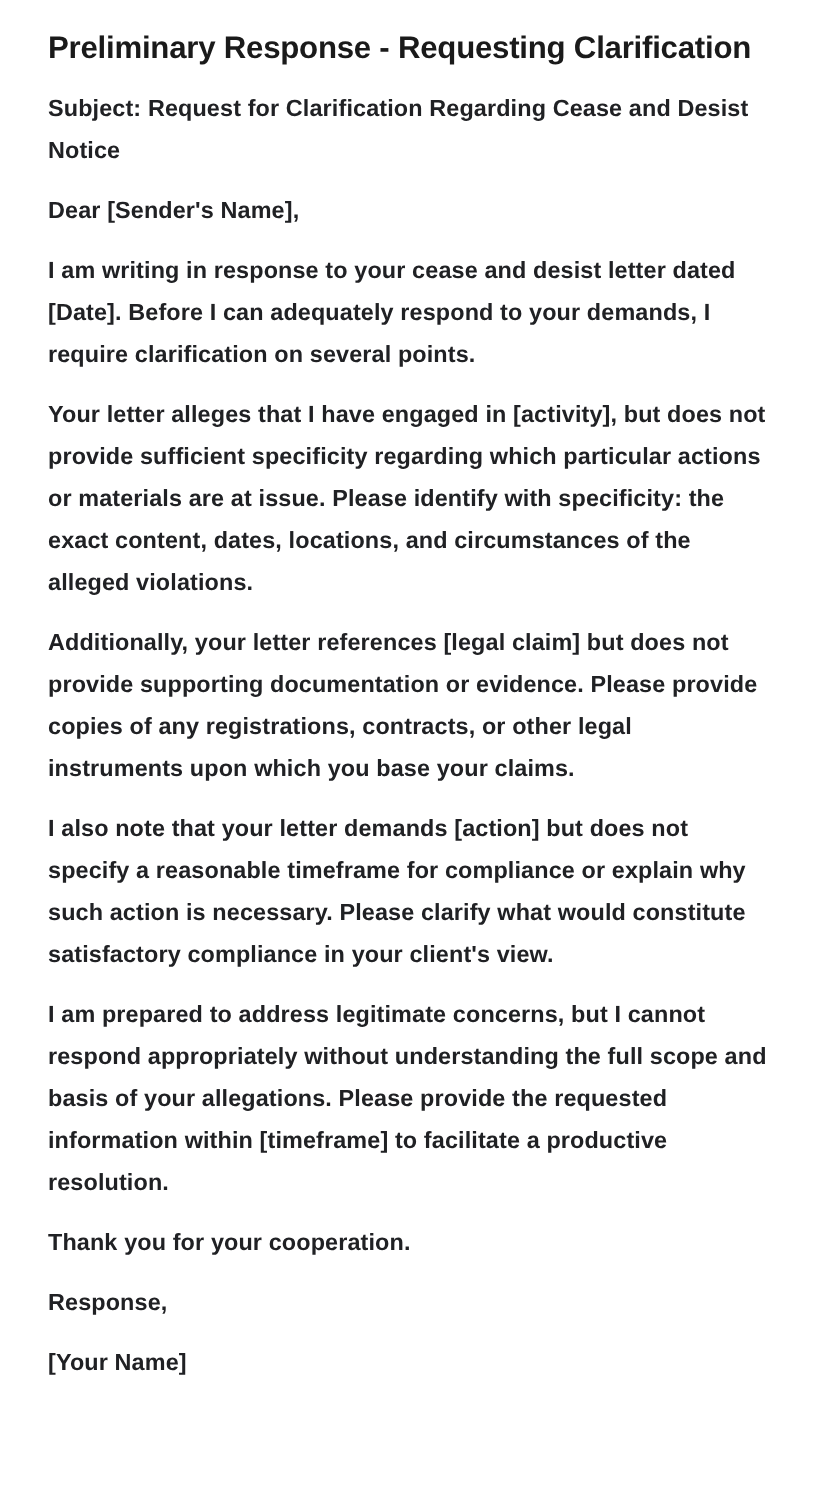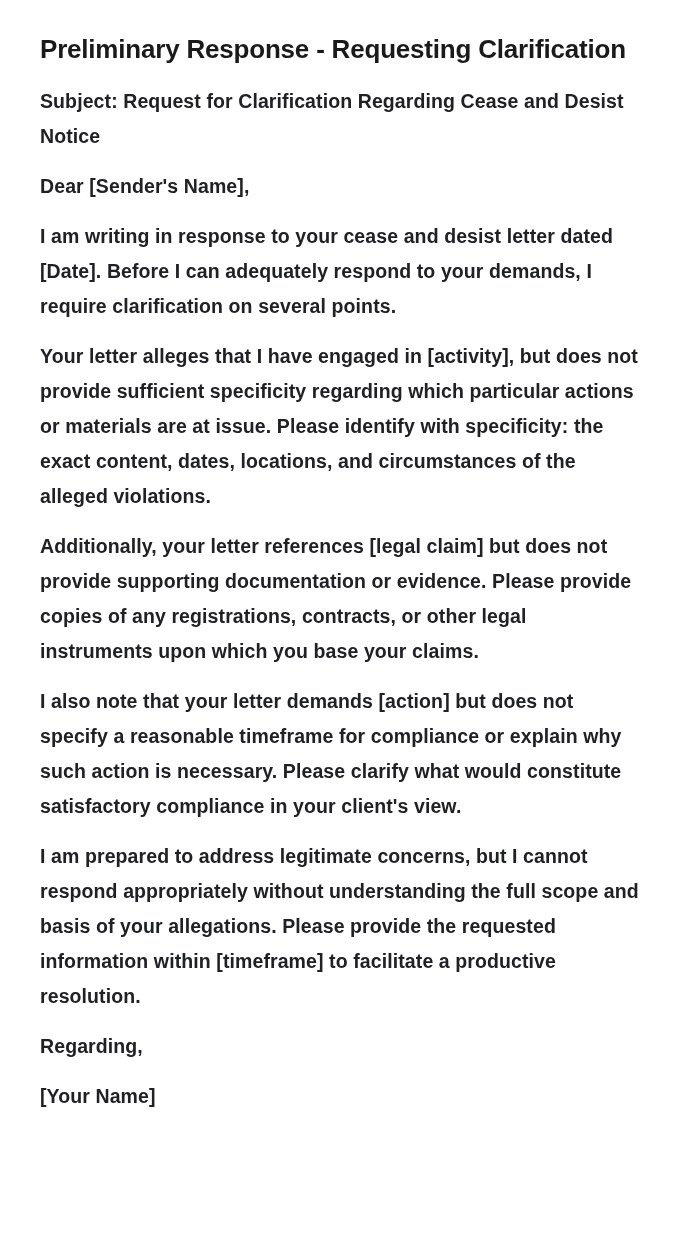--- a/index.html
+++ b/index.html
@@ -12,21 +12,21 @@
     width: 700px;
     min-height: 1244px;
     font-family: "Liberation Sans", "DejaVu Sans", sans-serif;
     color: #202124;
     -webkit-font-smoothing: antialiased;
   }
   .document {
     box-sizing: border-box;
     width: 692px;
     min-height: 1244px;
-    padding: 32px 60px 40px 40px;
+    padding: 22px 60px 40px 40px;
     background: #ffffff;
   }
   .doc-title {
     margin: 0 0 18px 0;
     font-size: 26px;
     line-height: 34px;
     font-weight: 700;
     letter-spacing: -0.2px;
     color: #1a1a1a;
   }
@@ -60,19 +60,20 @@
     <p class="doc-paragraph">I am writing in response to your cease and desist letter dated [Date]. Before I can adequately respond to your demands, I require clarification on several points.</p>
 
     <p class="doc-paragraph">Your letter alleges that I have engaged in [activity], but does not provide sufficient specificity regarding which particular actions or materials are at issue. Please identify with specificity: the exact content, dates, locations, and circumstances of the alleged violations.</p>
 
     <p class="doc-paragraph">Additionally, your letter references [legal claim] but does not provide supporting documentation or evidence. Please provide copies of any registrations, contracts, or other legal instruments upon which you base your claims.</p>
 
     <p class="doc-paragraph">I also note that your letter demands [action] but does not specify a reasonable timeframe for compliance or explain why such action is necessary. Please clarify what would constitute satisfactory compliance in your client's view.</p>
 
     <p class="doc-paragraph">I am prepared to address legitimate concerns, but I cannot respond appropriately without understanding the full scope and basis of your allegations. Please provide the requested information within [timeframe] to facilitate a productive resolution.</p>
 
+    <p class="doc-paragraph">Thank you for your cooperation.</p>
 
-    <p class="doc-paragraph">Regarding,</p>
+    <p class="doc-paragraph">Response,</p>
 
     <p class="doc-paragraph">[Your Name]</p>
   </div>
 
 </div>
 
 </body></html>

